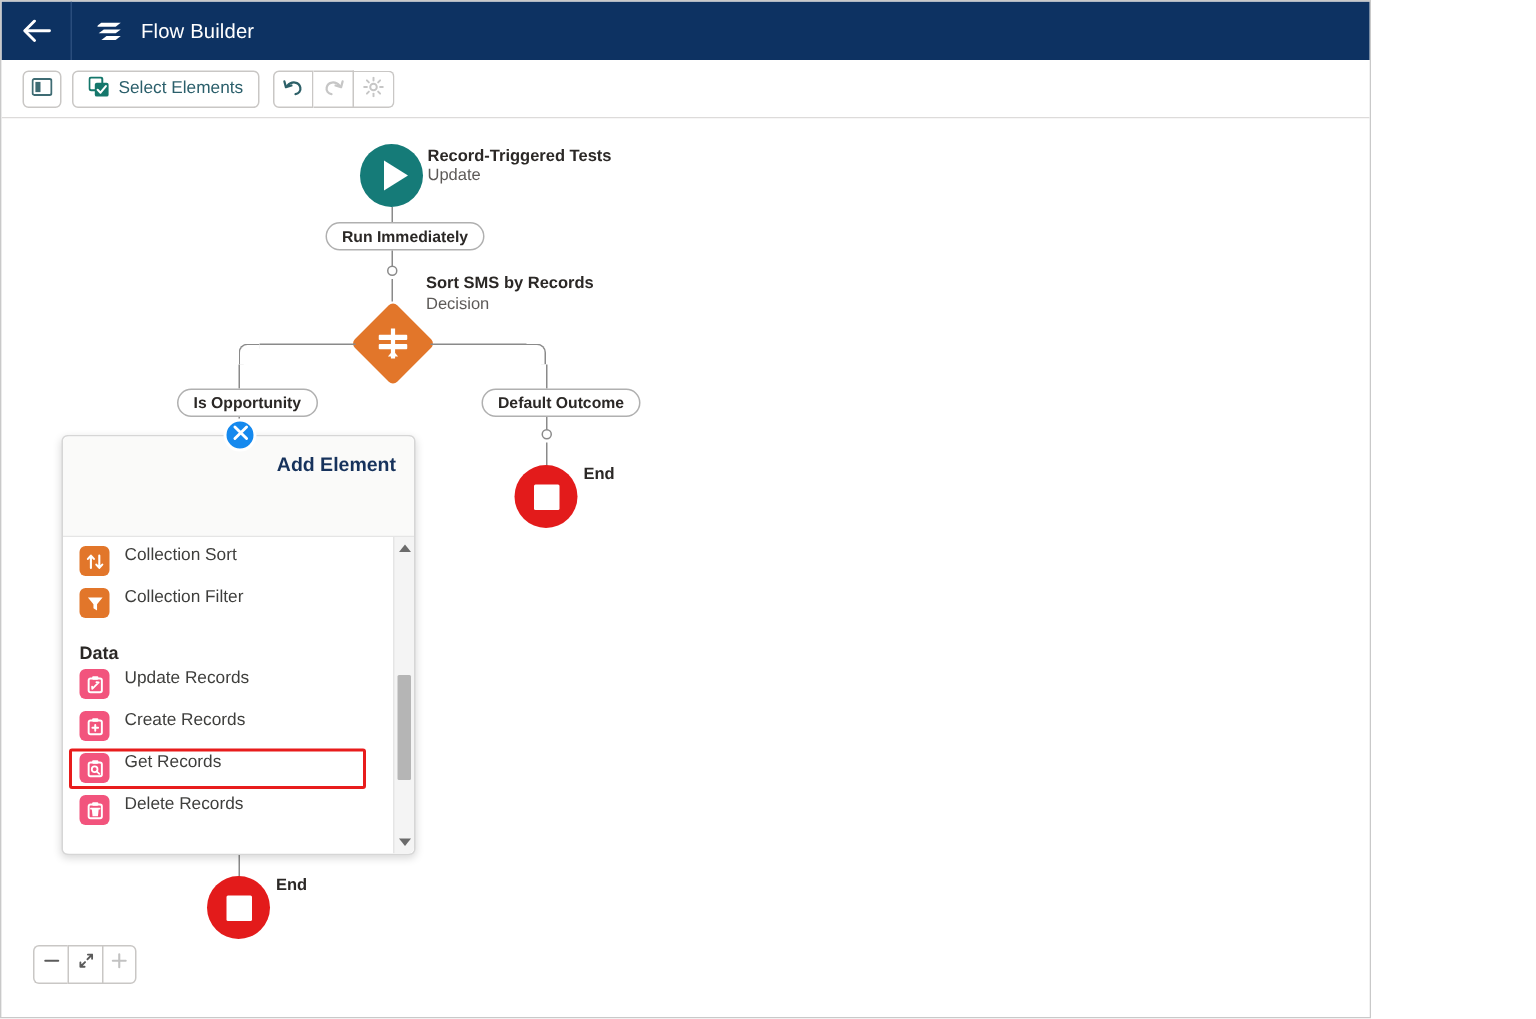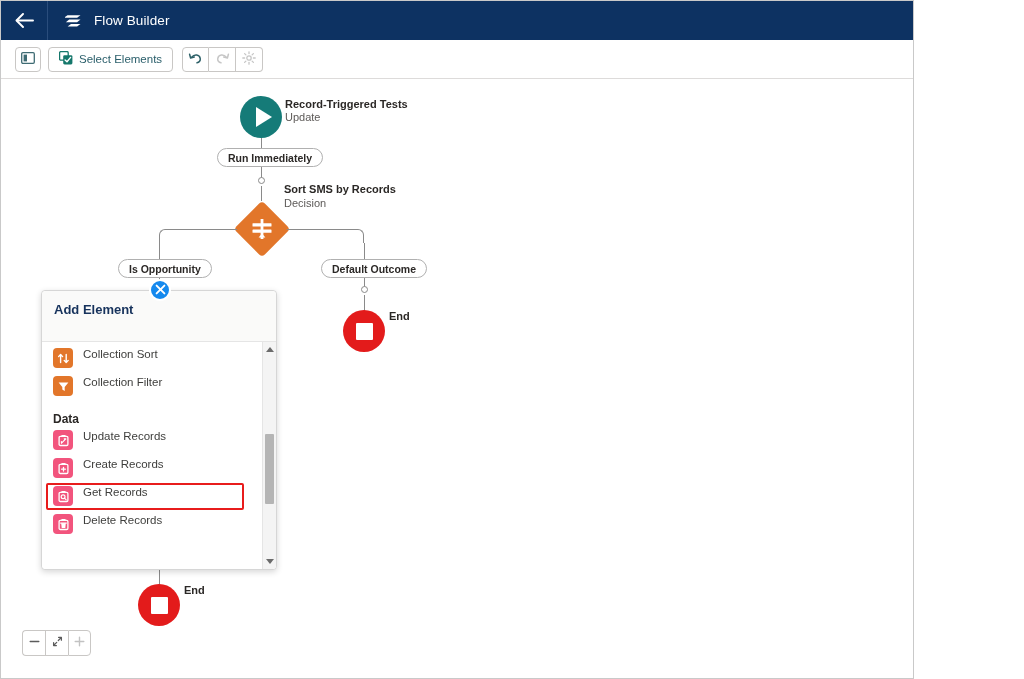--- a/index.html
+++ b/index.html
@@ -258,23 +258,23 @@
     cursor: pointer;
     z-index: 25;
   }
   .panel-head {
     background: #fafaf9;
     border-bottom: 1px solid #e5e5e5;
     padding: 11px 12px 12px 12px;
     border-radius: 4px 4px 0 0;
   }
   .panel-title {
-    text-align: left;
+    text-align: right;
     font-size: 13px; font-weight: 700; color: #16325c;
-    margin-bottom: 12px;
+    margin-bottom: 28px;
   }
   .panel-search {
     width: 100%; height: 26px;
     border: 1px solid #c5c5c5; border-radius: 4px;
     background: #ffffff;
     font-size: 11.5px; color: #3e3e3c;
     padding: 0 9px;
     font-family: "Liberation Sans", sans-serif;
     outline: none;
   }

